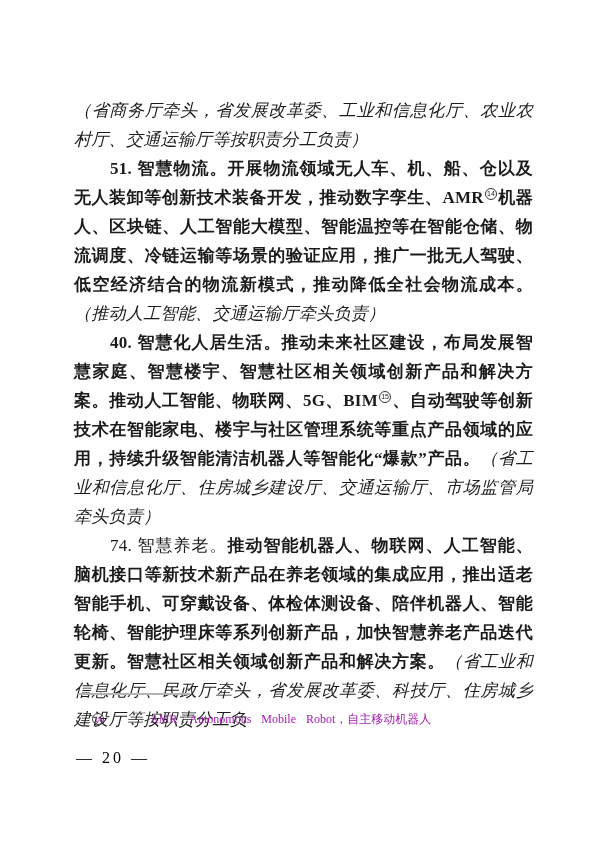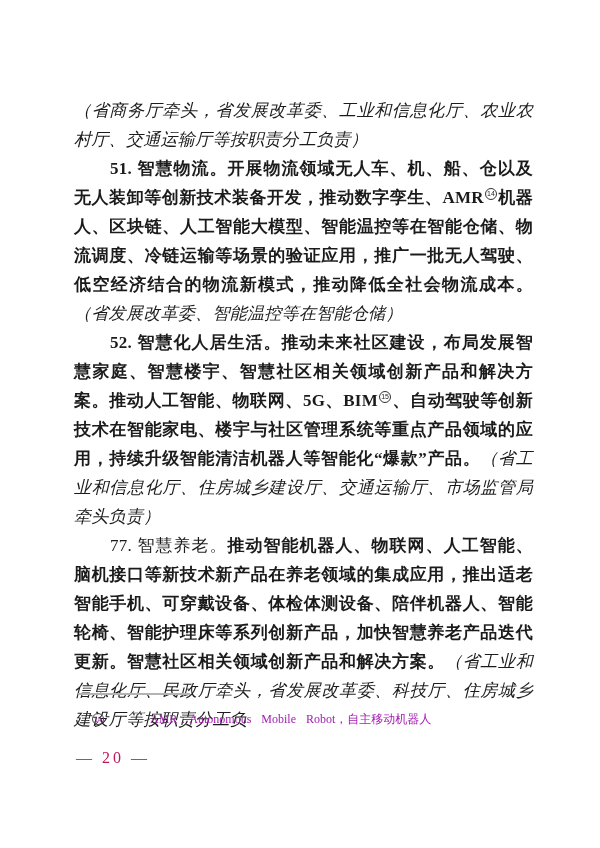--- a/index.html
+++ b/index.html
@@ -86,32 +86,32 @@
     margin-right: 9px;
     font-family: "Liberation Sans", "DejaVu Sans", sans-serif;
   }
   .fn-text { word-spacing: 7px; }
   .page-number {
     position: absolute;
     left: 76px;
     top: 749px;
     font-size: 16px;
     letter-spacing: 3px;
-    color: #be185d;
+    color: #000000;
   }
 </style>
 </head>
 <body>
 
 <div class="page">
   <div class="body-text">
       <p class="para"><span class="seg-kaiti">（省商务厅牵头，省发展改革委、工业和信息化厅、农业农村厅、交通运输厅等按职责分工负责）</span></p>
-      <p class="para indent"><span class="seg-bold">51. 智慧物流。</span><span class="seg-body">开展物流领域无人车、机、船、仓以及无人装卸等创新技术装备开发，推动数字孪生、AMR</span><span class="seg-sup">14</span><span class="seg-body">机器人、区块链、人工智能大模型、智能温控等在智能仓储、物流调度、冷链运输等场景的验证应用，推广一批无人驾驶、低空经济结合的物流新模式，推动降低全社会物流成本。</span><span class="seg-kaiti">（省发展改革委、智能温控等在智能仓储）</span></p>
-      <p class="para indent"><span class="seg-bold">52. 智慧化人居生活。</span><span class="seg-body">推动未来社区建设，布局发展智慧家庭、智慧楼宇、智慧社区相关领域创新产品和解决方案。推动人工智能、物联网、5G、BIM</span><span class="seg-sup">15</span><span class="seg-body">、自动驾驶等创新技术在智能家电、楼宇与社区管理系统等重点产品领域的应用，持续升级智能清洁机器人等智能化“爆款”产品。</span><span class="seg-kaiti">（省工业和信息化厅、住房城乡建设厅、交通运输厅、市场监管局牵头负责）</span></p>
-      <p class="para indent"><span class="seg-lead">77. 智慧养老。</span><span class="seg-body">推动智能机器人、物联网、人工智能、脑机接口等新技术新产品在养老领域的集成应用，推出适老智能手机、可穿戴设备、体检体测设备、陪伴机器人、智能轮椅、智能护理床等系列创新产品，加快智慧养老产品迭代更新。智慧社区相关领域创新产品和解决方案。</span><span class="seg-kaiti">（省工业和信息化厅、民政厅牵头，省发展改革委、科技厅、住房城乡建设厅等按职责分工负</span></p>
+      <p class="para indent"><span class="seg-bold">51. 智慧物流。</span><span class="seg-body">开展物流领域无人车、机、船、仓以及无人装卸等创新技术装备开发，推动数字孪生、AMR</span><span class="seg-sup">14</span><span class="seg-body">机器人、区块链、人工智能大模型、智能温控等在智能仓储、物流调度、冷链运输等场景的验证应用，推广一批无人驾驶、低空经济结合的物流新模式，推动降低全社会物流成本。</span><span class="seg-kaiti">（推动人工智能、交通运输厅牵头负责）</span></p>
+      <p class="para indent"><span class="seg-bold">40. 智慧化人居生活。</span><span class="seg-body">推动未来社区建设，布局发展智慧家庭、智慧楼宇、智慧社区相关领域创新产品和解决方案。推动人工智能、物联网、5G、BIM</span><span class="seg-sup">15</span><span class="seg-body">、自动驾驶等创新技术在智能家电、楼宇与社区管理系统等重点产品领域的应用，持续升级智能清洁机器人等智能化“爆款”产品。</span><span class="seg-kaiti">（省工业和信息化厅、住房城乡建设厅、交通运输厅、市场监管局牵头负责）</span></p>
+      <p class="para indent"><span class="seg-lead">74. 智慧养老。</span><span class="seg-body">推动智能机器人、物联网、人工智能、脑机接口等新技术新产品在养老领域的集成应用，推出适老智能手机、可穿戴设备、体检体测设备、陪伴机器人、智能轮椅、智能护理床等系列创新产品，加快智慧养老产品迭代更新。智慧社区相关领域创新产品和解决方案。</span><span class="seg-kaiti">（省工业和信息化厅、民政厅牵头，省发展改革委、科技厅、住房城乡建设厅等按职责分工负</span></p>
     </div>
   <div class="footnote-area">
     <div class="fn-sep"></div>
     <div class="fn-list">
         <div class="fn-item">
           <span class="fn-marker">14</span>
           <span class="fn-text">AMR：Autonomous Mobile Robot，自主移动机器人</span>
         </div>
       </div>
   </div>

